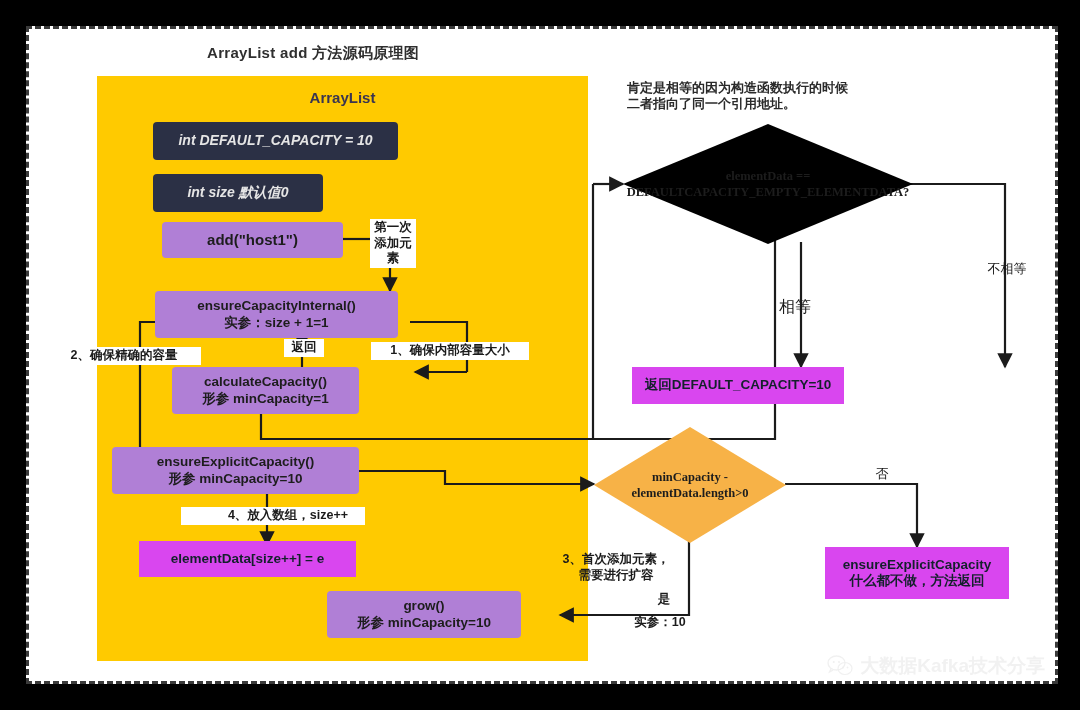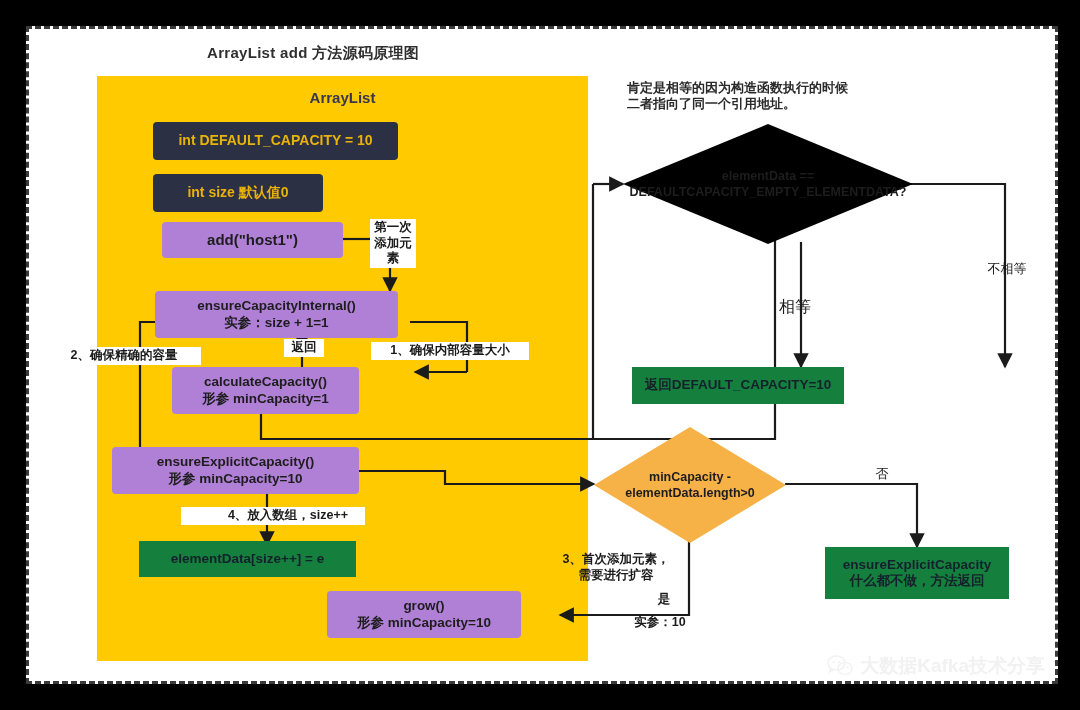--- a/index.html
+++ b/index.html
@@ -6,27 +6,27 @@
   body{width:1080px;height:710px;overflow:hidden;font-family:"Liberation Sans","DejaVu Sans",sans-serif;}
   #canvas{position:relative;width:1080px;height:710px;background:#000;}
   #frame{position:absolute;left:26px;top:26px;width:1032px;height:658px;background:#ffffff;
          border:3px dashed #3a3a3a;box-sizing:border-box;}
   #diagram{position:absolute;left:0;top:0;width:1032px;height:658px;}
   .node{position:absolute;box-sizing:border-box;display:flex;align-items:center;justify-content:center;
         text-align:center;line-height:1.22;font-weight:bold;white-space:pre-line;}
   .title{position:absolute;font-weight:bold;color:#2f2f2f;font-size:15px;letter-spacing:.3px;}
   .panel{position:absolute;background:#ffca00;}
   .panel-title{position:absolute;color:#3a3550;font-weight:bold;font-size:15px;text-align:center;}
-  .dark{background:#2b3045;color:#eab308;border-radius:4px;font-size:14px;}
+  .dark{background:#2b3045;color:#e5e5e5;border-radius:4px;font-size:14px;font-style:italic;}
   .purple{background:#b07fd6;color:#1d1d1d;border-radius:4px;font-size:13.5px;}
-  .blue{background:#15803d;color:#14202c;font-size:13.5px;}
+  .blue{background:#d946ef;color:#14202c;font-size:13.5px;}
   .lbl{position:absolute;background:#ffffff;color:#1b1b1b;font-weight:bold;font-size:12.5px;
        padding:1px 3px;text-align:center;line-height:1.25;white-space:pre-line;}
   .lbl.clear{background:transparent;}
-  .diamond-wrap{position:absolute;}
+  .diamond-wrap{position:absolute;font-family:Liberation Serif, serif;}
   .diamond-txt{position:absolute;left:0;top:0;width:100%;height:100%;display:flex;align-items:center;
        justify-content:center;text-align:center;font-weight:bold;font-size:12.5px;color:#1d1d1d;
        white-space:pre-line;line-height:1.3;}
   svg.links{position:absolute;left:0;top:0;width:1032px;height:658px;overflow:visible;}
   #watermark{position:absolute;right:16px;bottom:8px;display:flex;align-items:center;gap:7px;
        color:#f1f1f1;font-size:19px;font-weight:bold;opacity:.95;}
   #watermark svg{display:block;}
 </style>
 </head>
 <body>

